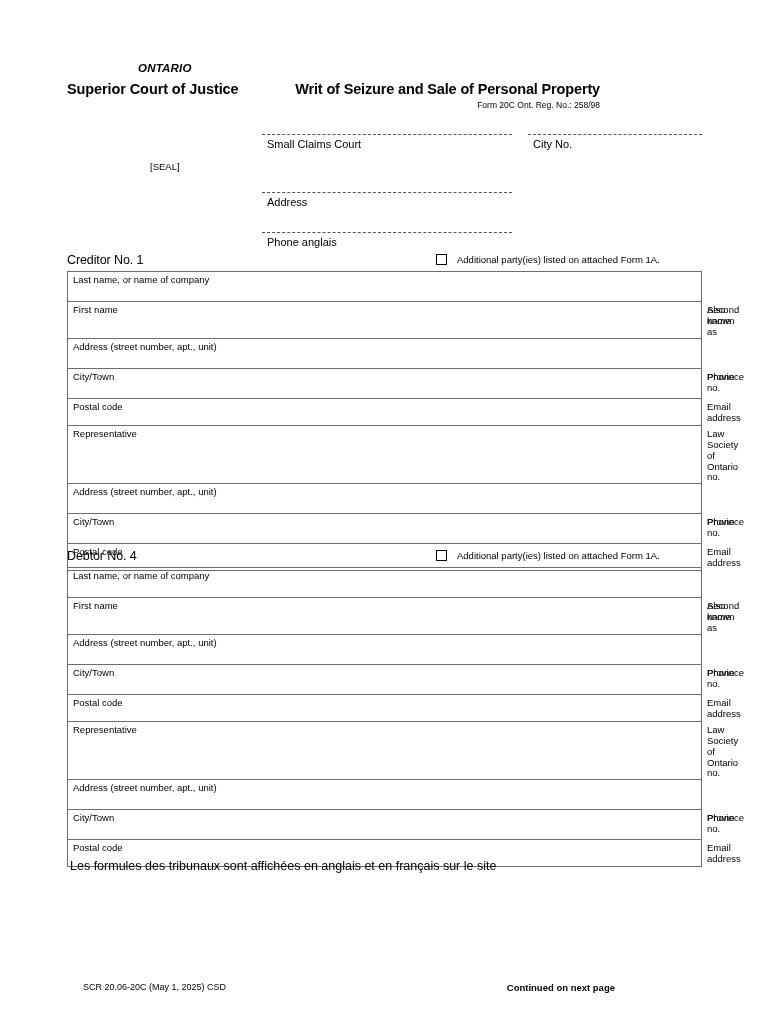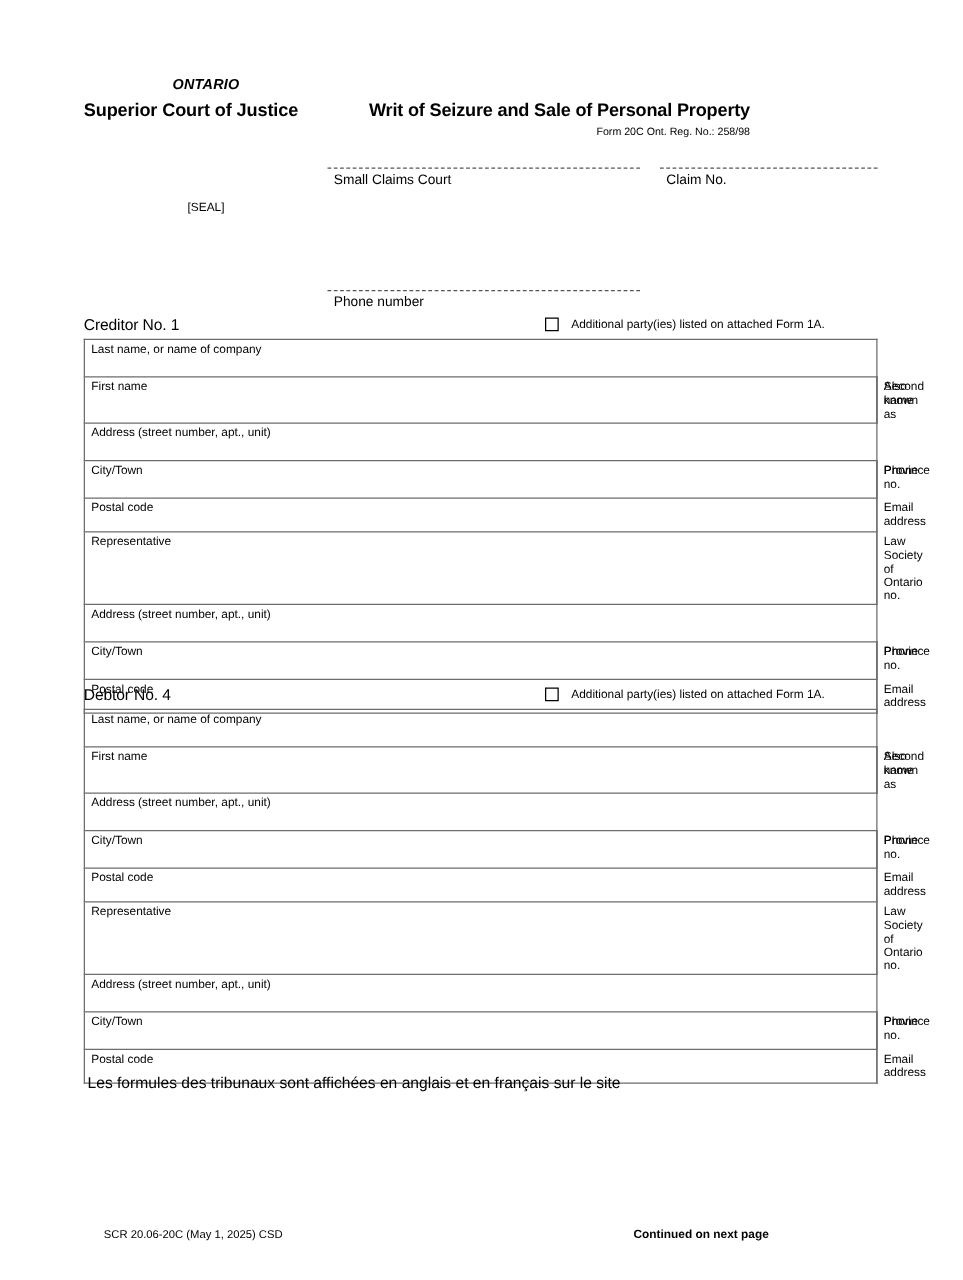--- a/index.html
+++ b/index.html
@@ -177,25 +177,29 @@
   <div class="hdr-formno">Form 20C Ont. Reg. No.: 258/98</div>
 
   <div class="seal">[SEAL]</div>
 
   <div class="dotfield" id="f-scc">
     <div class="rule"></div>
     <div class="lbl">Small Claims Court</div>
   </div>
   <div class="dotfield" id="f-claim">
     <div class="rule"></div>
-    <div class="lbl">Claim No.</div>
+    <div class="lbl">City No.</div>
+  </div>
+  <div class="dotfield" id="f-addr">
+    <div class="rule"></div>
+    <div class="lbl">Address</div>
   </div>
   <div class="dotfield" id="f-phone">
     <div class="rule"></div>
-    <div class="lbl">Phone number</div>
+    <div class="lbl">Phone anglais</div>
   </div>
 
   <div id="party-blocks">
       <div class="party-head" style="top: 253px;">
         <div class="party-title">Creditor No. 1</div>
         <div class="chk-wrap">
           <span class="chk-box"></span>
           <span class="chk-label">Additional party(ies) listed on attached Form 1A.</span>
         </div>
       </div>

